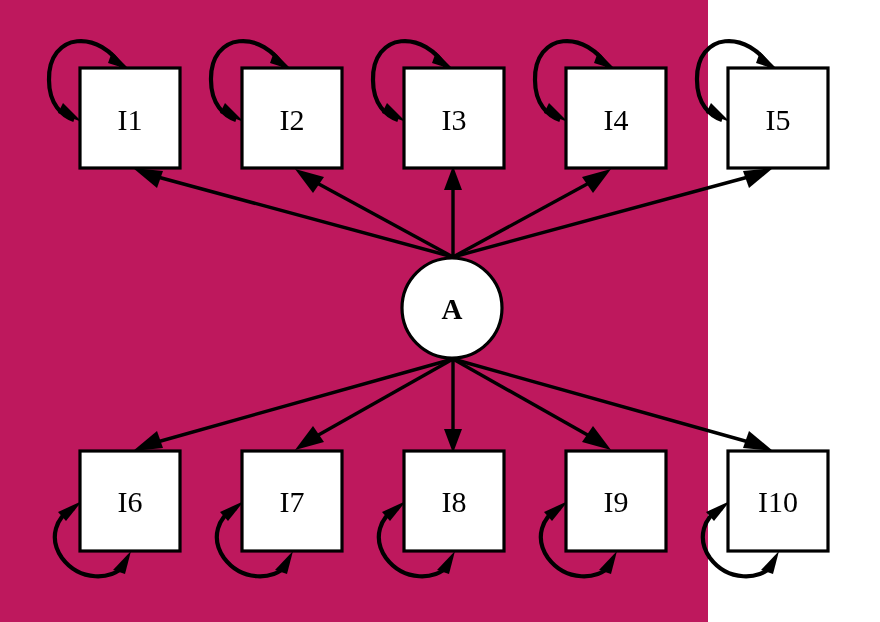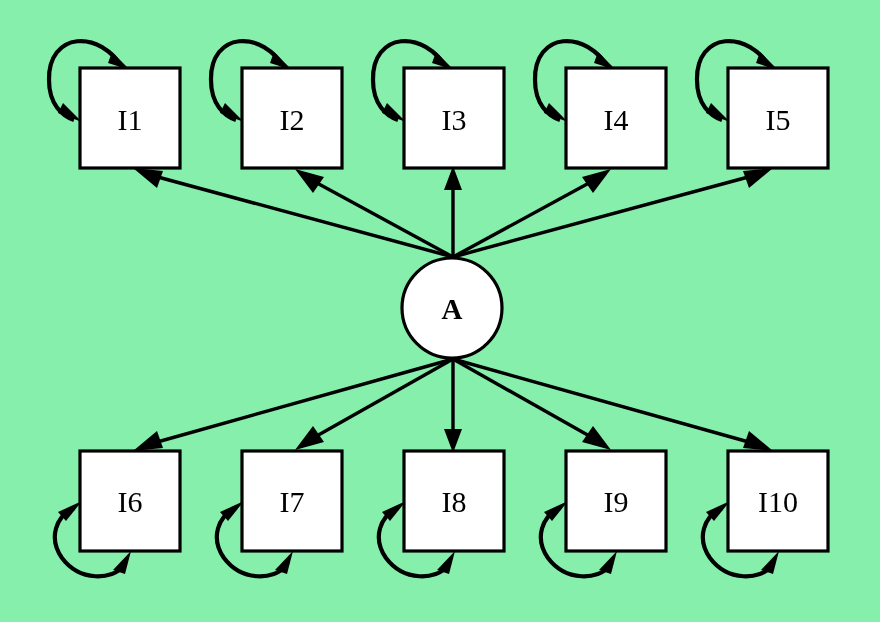--- a/index.html
+++ b/index.html
@@ -9,23 +9,23 @@
     background: #ffffff;
   }
   body {
     width: 880px;
     height: 622px;
     overflow: hidden;
     font-family: "Liberation Serif", serif;
   }
   #diagram-root {
     position: relative;
-    width: 880px;
+    width: 708px;
     height: 622px;
-    background: #86efac;
+    background: #be185d;
   }
   svg#sem-canvas {
     display: block;
     width: 880px;
     height: 622px;
   }
   .node-box {
     fill: #ffffff;
     stroke: #000000;
     stroke-width: 3.2;

